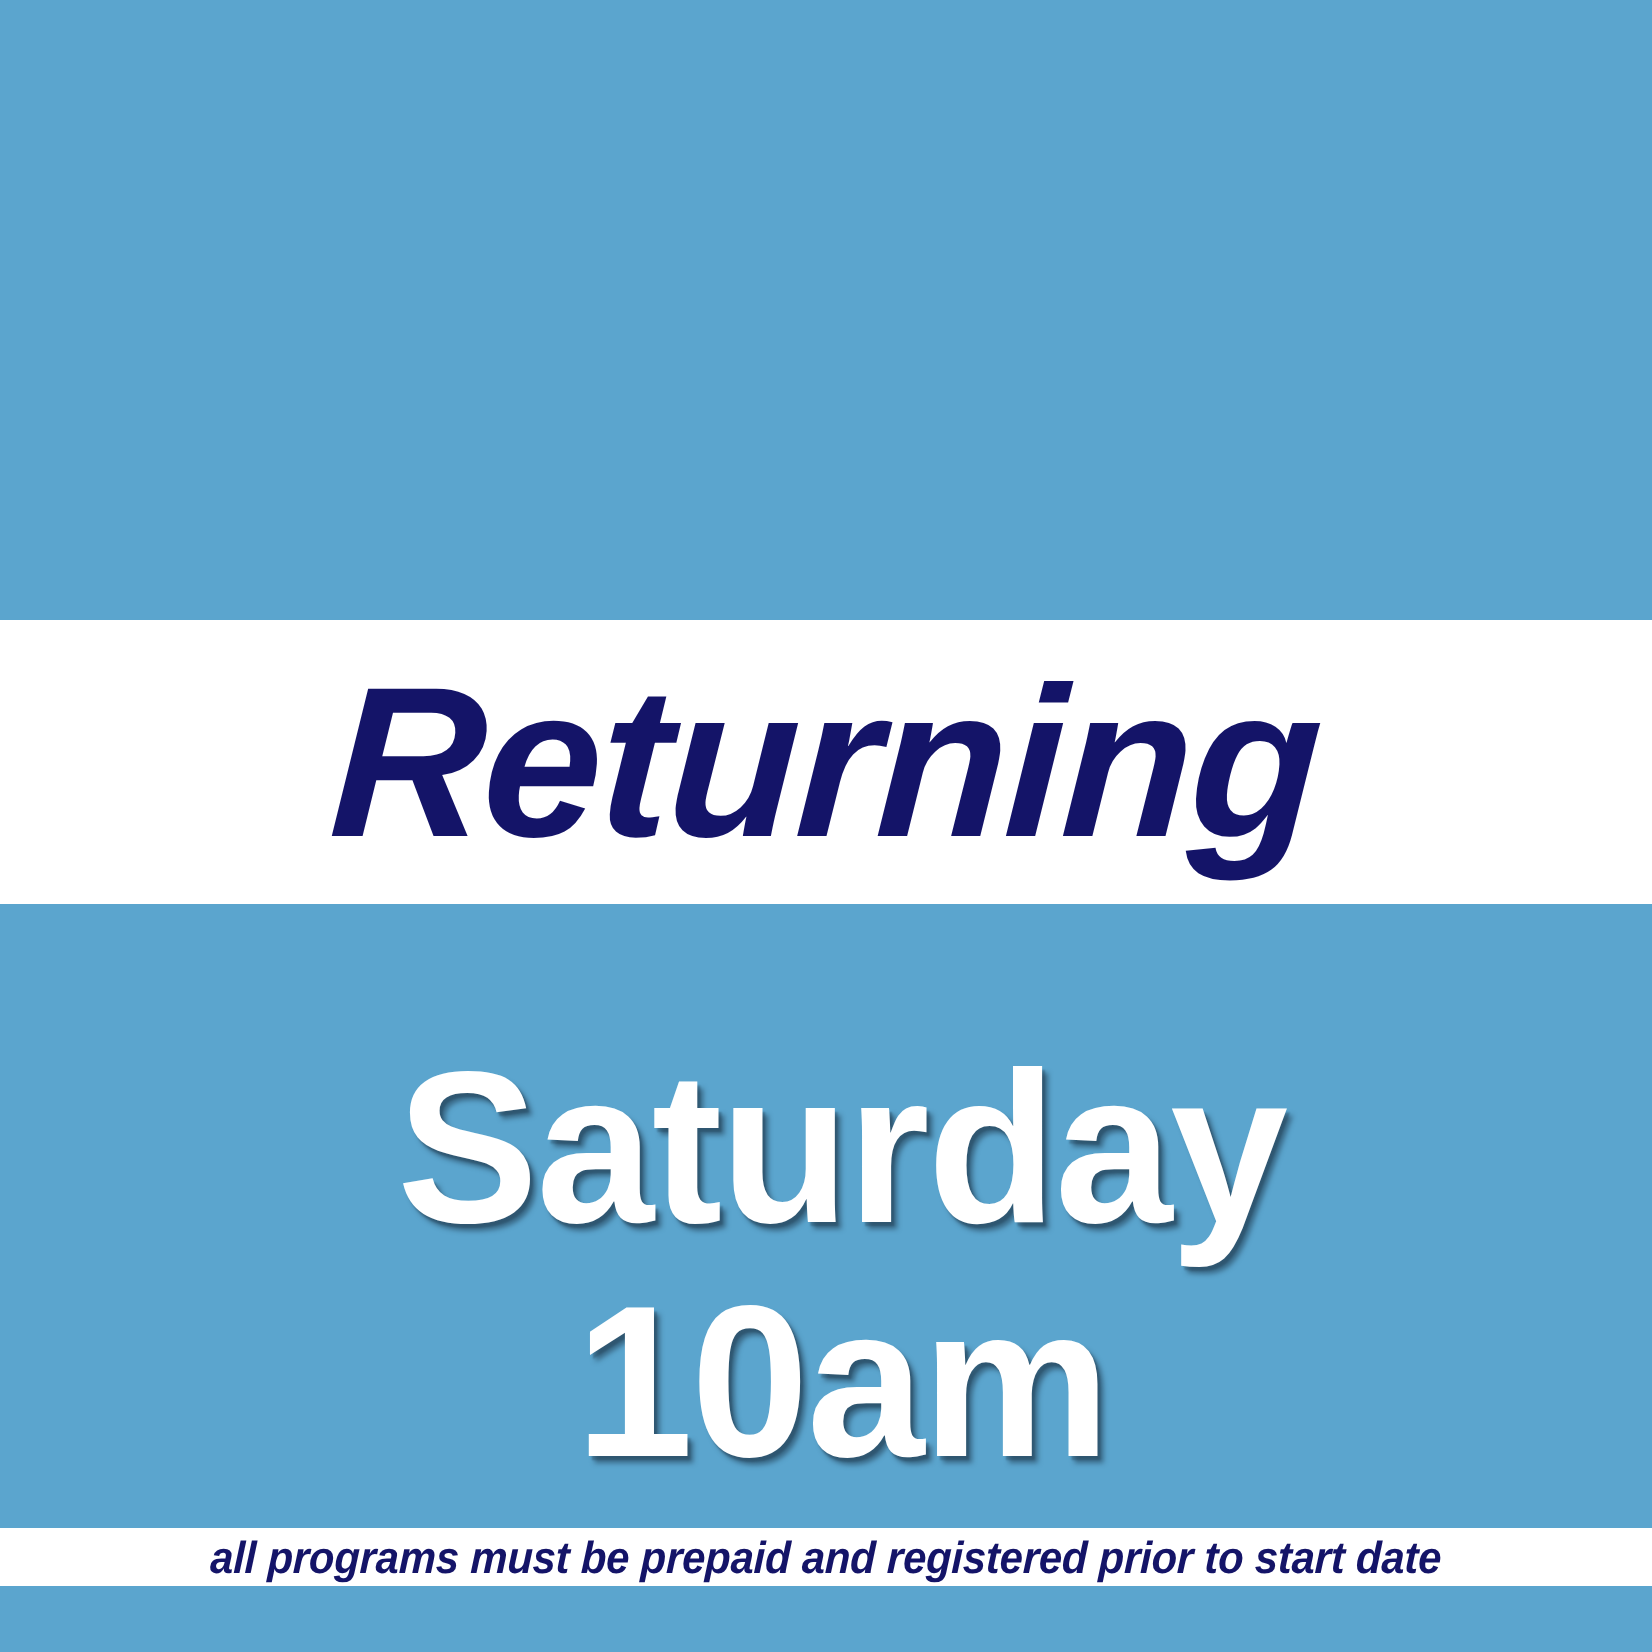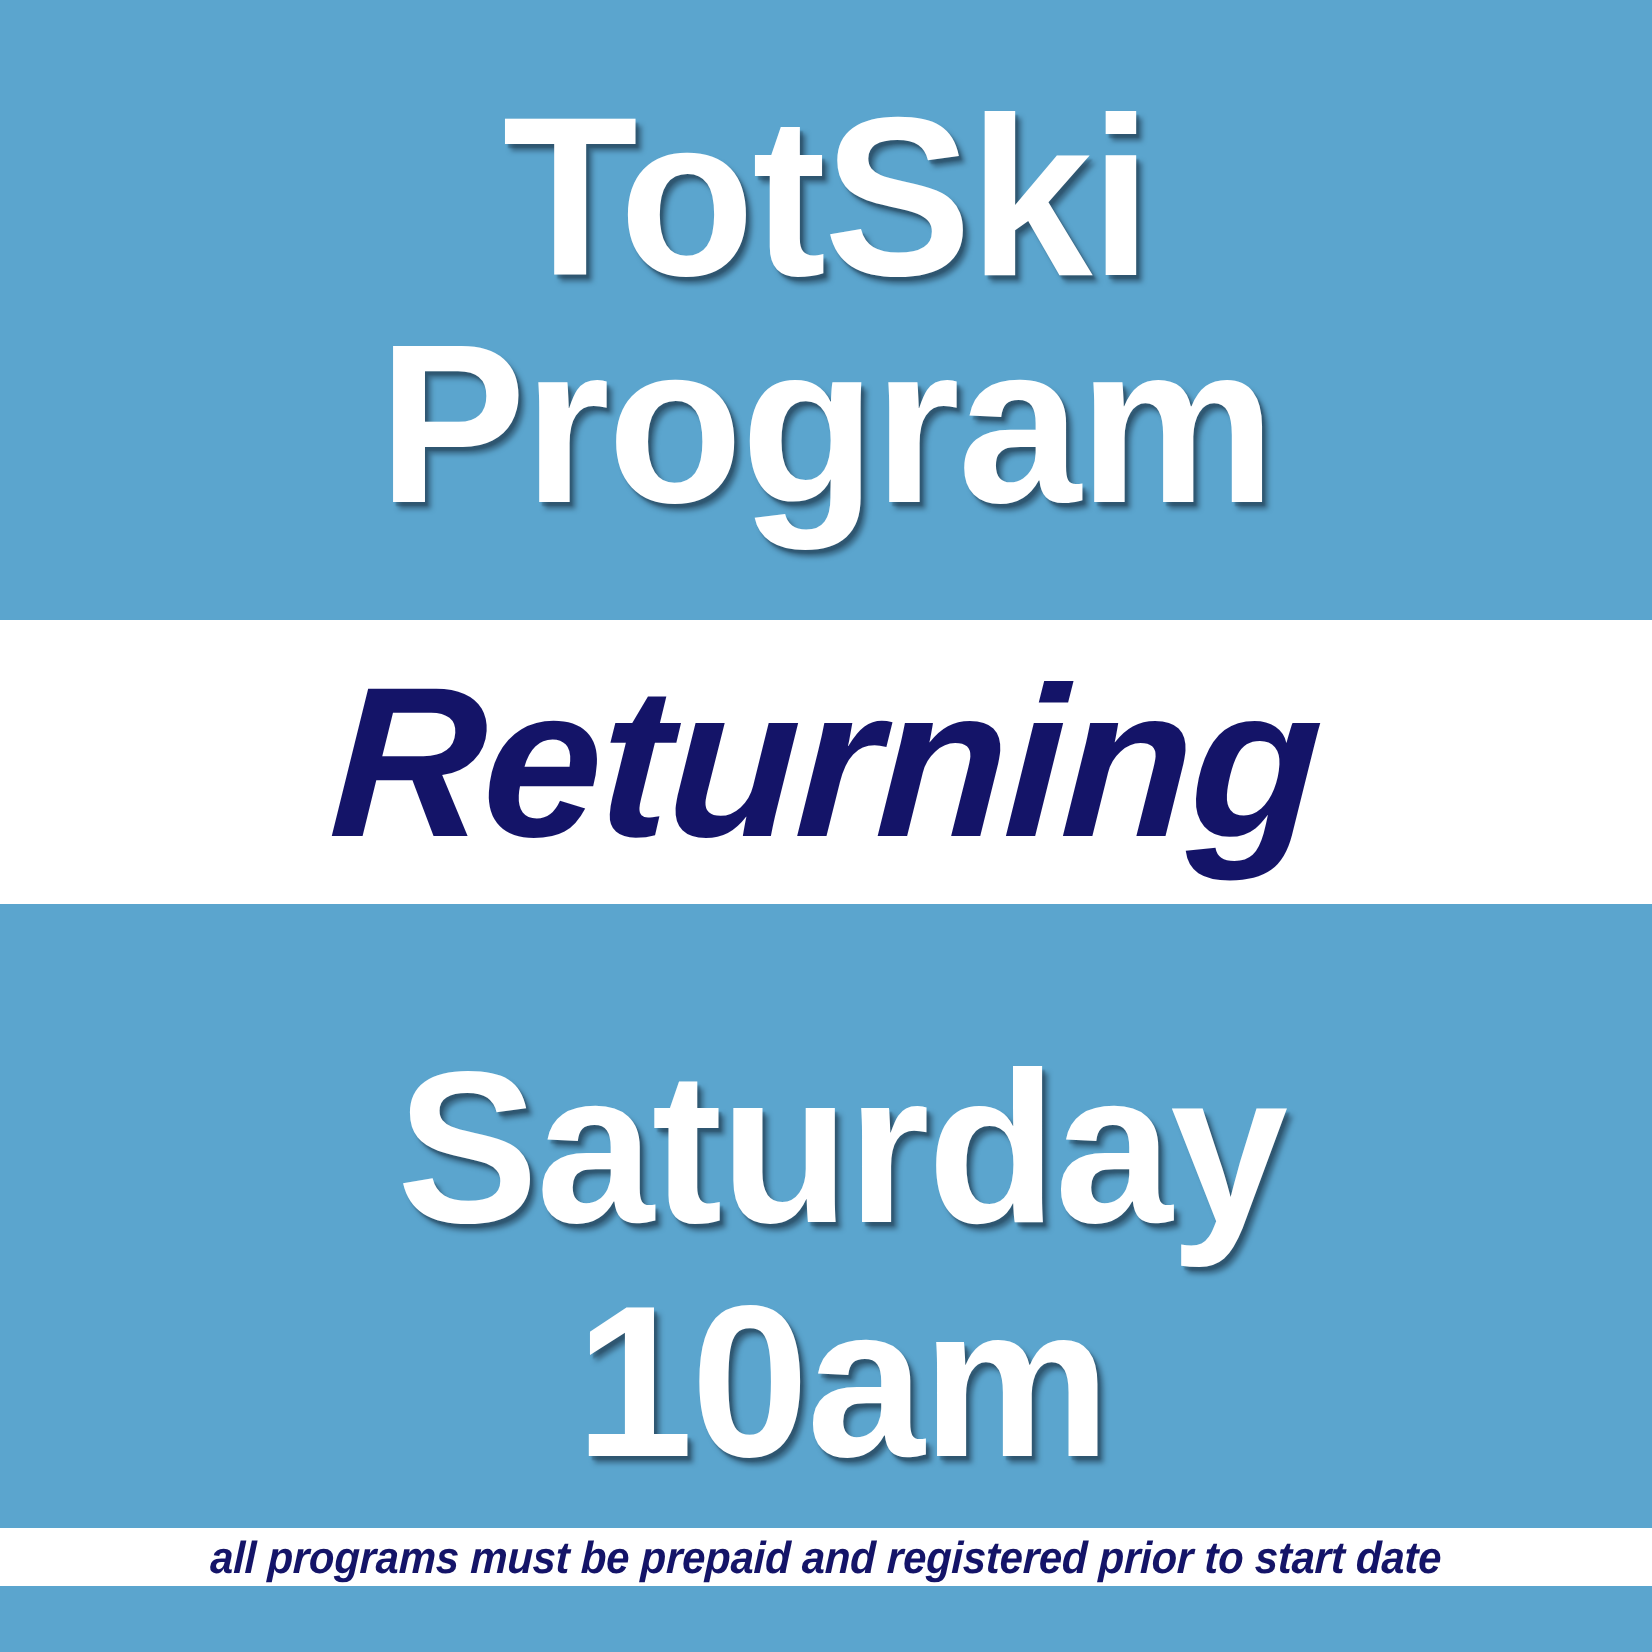--- a/index.html
+++ b/index.html
@@ -151,24 +151,20 @@
 <body>
 
 <div id="poster">
 
   <div class="band band-blue-top"></div>
   <div class="band band-white-mid"></div>
   <div class="band band-blue-mid"></div>
   <div class="band band-white-bot"></div>
   <div class="band band-blue-bot"></div>
 
-  <div class="headline-block">
-    <div class="headline headline-1">TotSki</div>
-    <div class="headline headline-2">Program</div>
-  </div>
 
   <div class="mid-block">
     <div class="mid-word">Returning</div>
   </div>
 
   <div class="schedule-block">
     <div class="schedule-line schedule-day">Saturday</div>
     <div class="schedule-line schedule-time">10am</div>
   </div>
 

